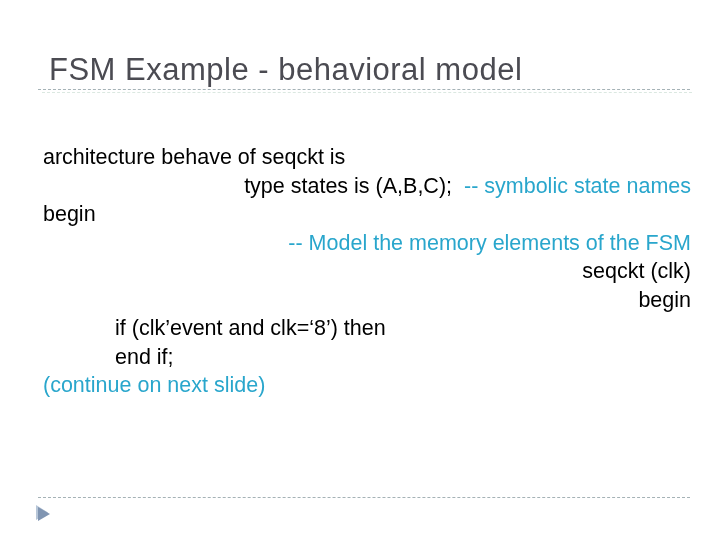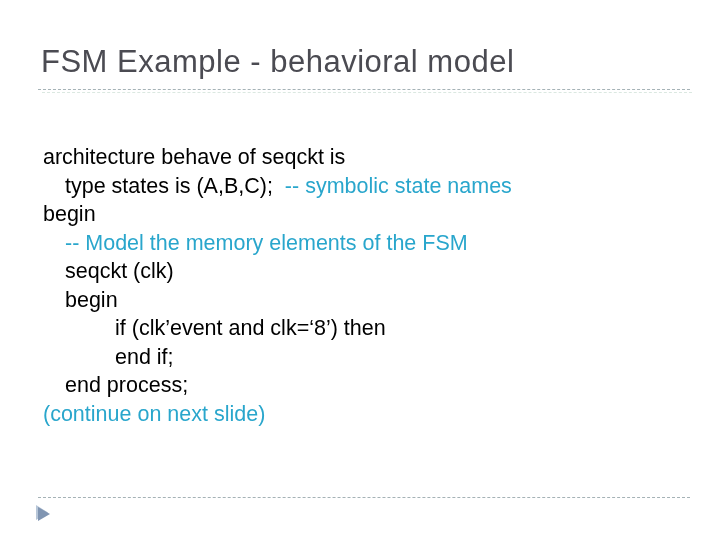--- a/index.html
+++ b/index.html
@@ -12,21 +12,21 @@
     position: relative;
     width: 720px;
     height: 540px;
     background: #ffffff;
     overflow: hidden;
   }
   .slide-title {
     position: absolute;
     left: 41px;
     top: 44px;
-    margin: 0;
+    margin: 8px;
     font-size: 31px;
     font-weight: 400;
     letter-spacing: 0.5px;
     color: var(--title-color, #4b4b52);
     white-space: nowrap;
   }
   .rule {
     position: absolute;
     left: 38px;
     width: 652px;
@@ -49,21 +49,21 @@
     top: 143px;
     width: 648px;
     font-size: 21.5px;
     line-height: 28.5px;
     color: var(--code-color, #000000);
   }
   .code-line {
     white-space: pre-wrap;
   }
   .indent-0 { padding-left: 0; }
-  .indent-1 { padding-left: 22px; }
+  .indent-1 { padding-left: 22px; text-align: right; }
   .indent-2 { padding-left: 72px; }
   .indent-3 { padding-left: 147px; }
   .seg-code { color: var(--code-color, #000000); }
   .seg-comment { color: var(--comment-color, #29a6cc); }
   #footer-arrow {
     position: absolute;
     left: 36px;
     top: 505px;
     width: 16px;
     height: 17px;
@@ -81,21 +81,20 @@
 
   <div id="code-block">
       <div class="code-line indent-0"><span class="seg-code">architecture behave of seqckt is</span></div>
       <div class="code-line indent-1"><span class="seg-code">type states is (A,B,C);  </span><span class="seg-comment">-- symbolic state names</span></div>
       <div class="code-line indent-0"><span class="seg-code">begin</span></div>
       <div class="code-line indent-1"><span class="seg-comment">-- Model the memory elements of the FSM</span></div>
       <div class="code-line indent-1"><span class="seg-code">seqckt (clk)</span></div>
       <div class="code-line indent-1"><span class="seg-code">begin</span></div>
       <div class="code-line indent-2"><span class="seg-code">if (clk’event and clk=‘8’) then</span></div>
       <div class="code-line indent-2"><span class="seg-code">end if;</span></div>
-      <div class="code-line indent-1"><span class="seg-code">end process;</span></div>
       <div class="code-line indent-0"><span class="seg-comment">(continue on next slide)</span></div>
     </div>
 
   <div id="rule-bottom" class="rule"></div>
 
   <svg id="footer-arrow" viewBox="0 0 16 17">
     <polygon points="0,0 12,7.5 0,15" fill="var(--arrow-light, #b7c6d8)"></polygon>
     <polygon points="2,2 14,9 2,16" fill="var(--arrow-dark, #8095b2)"></polygon>
   </svg>
 

